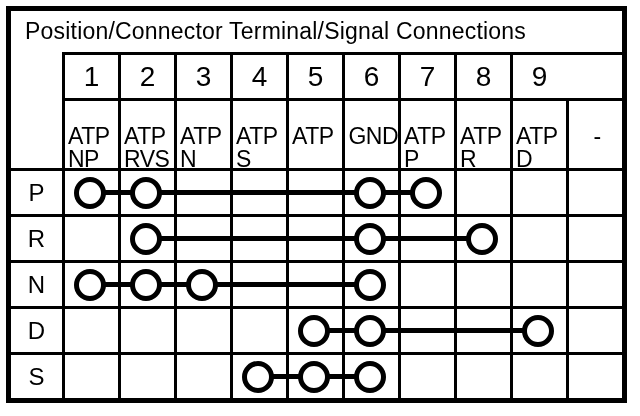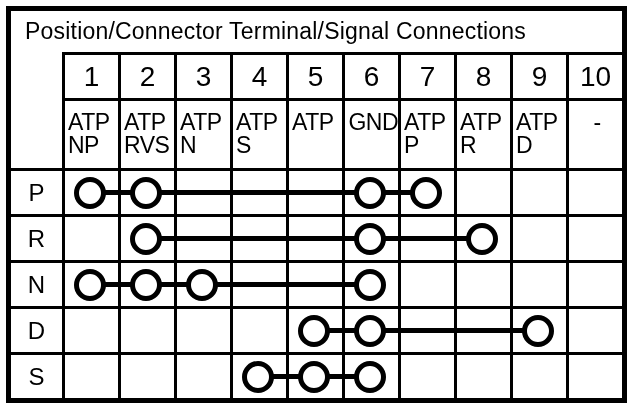--- a/index.html
+++ b/index.html
@@ -37,21 +37,21 @@
   }
   .sigrow {
     position: absolute; left: 51px; top: 87px;
     width: 560px; height: 70px;
     display: flex; box-sizing: border-box;
     border-top: 3px solid #000;
   }
   .sigrow .cell {
     width: 56px; box-sizing: border-box;
     border-left: 3px solid #000;
-    padding: 10px 0 0 3px;
+    padding: 24px 0 0 3px;
     font-size: 23px; line-height: 23px;
     letter-spacing: -0.5px;
     overflow: visible; white-space: nowrap;
   }
   .rows { position: absolute; left: 0; top: 157px; width: 611px; height: 230px; }
   .prow {
     height: 46px; box-sizing: border-box;
     border-top: 3px solid #000;
     display: flex; position: relative;
   }
@@ -84,21 +84,20 @@
   <div class="numrow">
       <div class="cell">1</div>
       <div class="cell">2</div>
       <div class="cell">3</div>
       <div class="cell">4</div>
       <div class="cell">5</div>
       <div class="cell">6</div>
       <div class="cell">7</div>
       <div class="cell">8</div>
       <div class="cell">9</div>
-      <div class="cell">10</div>
     </div>
   <div class="sigrow">
       <div class="cell" style="text-align: left;">
         <div class="sigline">ATP</div>
         <div class="sigline">NP</div>
       </div>
       <div class="cell" style="text-align: left;">
         <div class="sigline">ATP</div>
         <div class="sigline">RVS</div>
       </div>

